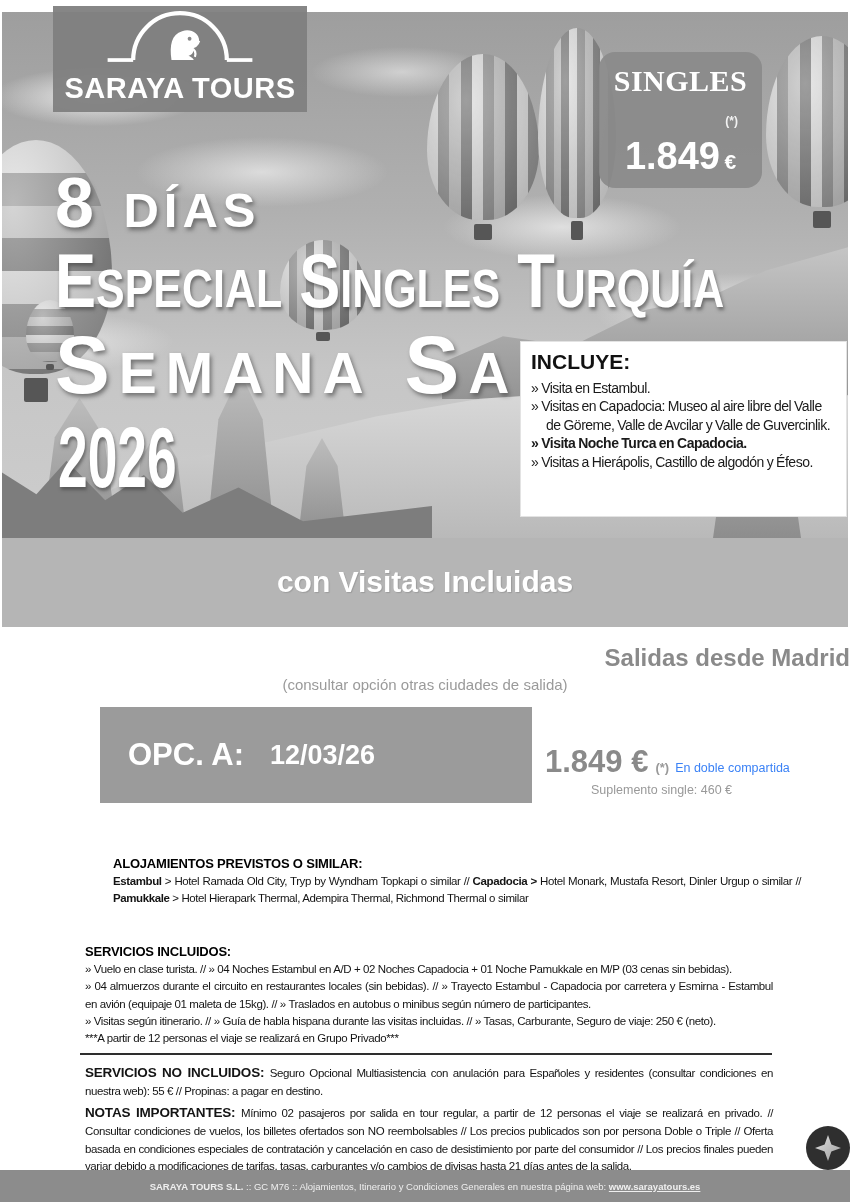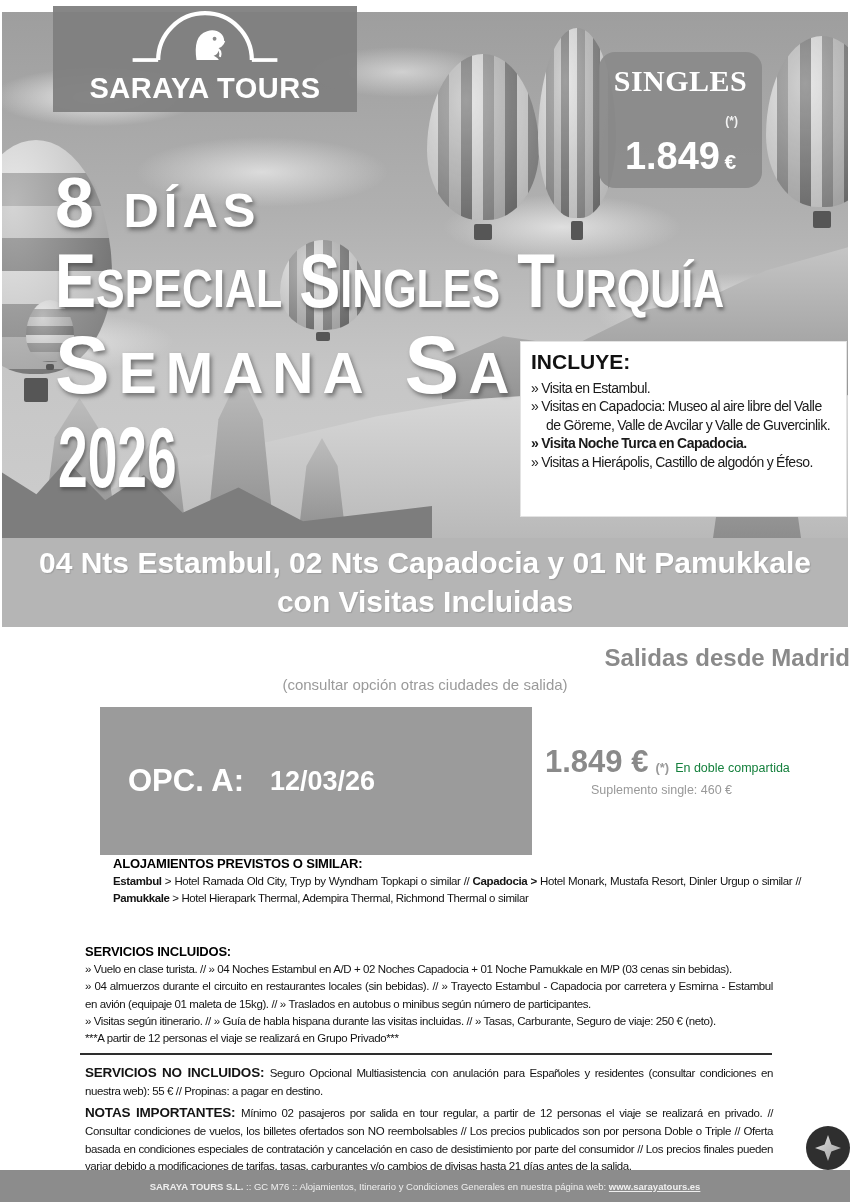--- a/index.html
+++ b/index.html
@@ -29,21 +29,21 @@
   .balloon{position:absolute;}
   .balloon .env{width:100%;height:80%;
     border-radius:50% 50% 46% 46% / 58% 58% 42% 42%;
     background-image:radial-gradient(ellipse at 35% 28%, rgba(255,255,255,.30), rgba(0,0,0,.22)),
       repeating-linear-gradient(90deg,#dcdcdc 0 10%,#8e8e8e 10% 20%,#bcbcbc 20% 30%,#747474 30% 40%);}
   .balloon.h .env{background-image:radial-gradient(ellipse at 35% 28%, rgba(255,255,255,.30), rgba(0,0,0,.22)),
       repeating-linear-gradient(180deg,#e0e0e0 0 14%,#9a9a9a 14% 28%,#c2c2c2 28% 42%,#828282 42% 56%);}
   .balloon .basket{width:16%;height:8%;margin:3% auto 0;background:#565656;border-radius:2px;}
 
   
-  .logo-box{position:absolute;left:53px;top:6px;width:304px;height:106px;background:rgba(128,128,128,.95);
+  .logo-box{position:absolute;left:53px;top:6px;width:254px;height:106px;background:rgba(128,128,128,.95);
     display:flex;flex-direction:column;align-items:center;justify-content:flex-start;z-index:6;}
   .logo-box svg{width:168px;height:66px;margin-top:4px;}
   .brand{color:#fff;font-weight:700;font-size:29px;letter-spacing:.5px;margin-top:-4px;white-space:nowrap;}
 
   
   .singles-box{position:absolute;left:599px;top:52px;width:163px;height:136px;border-radius:16px;
     background:rgba(138,138,138,.92);z-index:6;color:#fff;}
   .singles-label{font-weight:700;font-size:30px;text-align:center;margin-top:12px;letter-spacing:.5px;font-family:Liberation Serif, serif;}
   .singles-note{position:absolute;right:24px;top:62px;font-size:12px;font-weight:700;color:#f2f2f2;}
   .singles-price{position:absolute;left:0;right:0;bottom:10px;text-align:center;font-weight:700;}
@@ -71,29 +71,29 @@
     display:flex;flex-direction:column;align-items:center;justify-content:center;
     color:#fff;font-weight:700;font-size:30px;line-height:1.28;text-shadow:1px 1px 1px rgba(120,120,120,.4);}
 
   
   .salidas-h{position:absolute;left:0;top:644px;width:850px;text-align:right;
     font-size:24px;font-weight:700;color:#8a8a8a;}
   .salidas-s{position:absolute;left:0;top:676px;width:850px;text-align:center;
     font-size:15px;color:#9a9a9a;}
 
   
-  .opc-box{position:absolute;left:100px;top:707px;width:432px;height:148px;background:#9b9b9b;
+  .opc-box{position:absolute;left:100px;top:707px;width:432px;height:96px;background:#9b9b9b;
     display:flex;align-items:center;color:#fff;padding-left:28px;box-sizing:border-box;}
   .opc-label{font-size:31px;font-weight:700;}
   .opc-date{font-size:27px;font-weight:700;margin-left:26px;}
   .price-area{position:absolute;left:545px;top:744px;width:300px;color:#8a8a8a;}
   .price-row{display:flex;align-items:baseline;white-space:nowrap;}
   .price-main{font-size:31px;font-weight:700;}
   .price-note{font-size:13px;font-weight:700;color:#999;margin-left:7px;}
-  .price-desc{font-size:12.5px;color:#15803d;margin-left:6px;}
+  .price-desc{font-size:12.5px;color:#3b82f6;margin-left:6px;}
   .price-sup{font-size:12.5px;color:#999;margin-top:3px;margin-left:46px;}
 
   
   .smalltext{font-size:11.5px;line-height:1.5;letter-spacing:-.4px;color:#141414;text-align:justify;}
   .sec{position:absolute;left:85px;width:688px;}
   .sec h4{margin:0 0 2px 0;font-size:13px;letter-spacing:-.2px;color:#000;}
   .aloja{top:856px;margin-left:28px;}
   .servinc{top:944px;}
   .divider{position:absolute;left:80px;top:1053px;width:692px;height:2px;background:#2e2e2e;}
   .servno{top:1063px;}
@@ -186,21 +186,20 @@
 
   <div class="incluye">
     <h3>INCLUYE:</h3>
     <div class="inc-item">» Visita en Estambul.</div>
     <div class="inc-item">» Visitas en Capadocia: Museo al aire libre del Valle de Göreme, Valle de Avcilar y Valle de Guvercinlik.</div>
     <div class="inc-item bold-item">» Visita Noche Turca en Capadocia.</div>
     <div class="inc-item">» Visitas a Hierápolis, Castillo de algodón y Éfeso.</div>
   </div>
 
   <div class="banner">
-    <div>04 Nts Estambul, 02 Nts Capadocia y 01 Nt Pamukkale</div>
     <div>con Visitas Incluidas</div>
   </div>
 
   <div class="salidas-h">Salidas desde Madrid</div>
   <div class="salidas-s">(consultar opción otras ciudades de salida)</div>
 
   <div class="opc-box">
     <span class="opc-label">OPC. A:</span>
     <span class="opc-date">12/03/26</span>
   </div>

